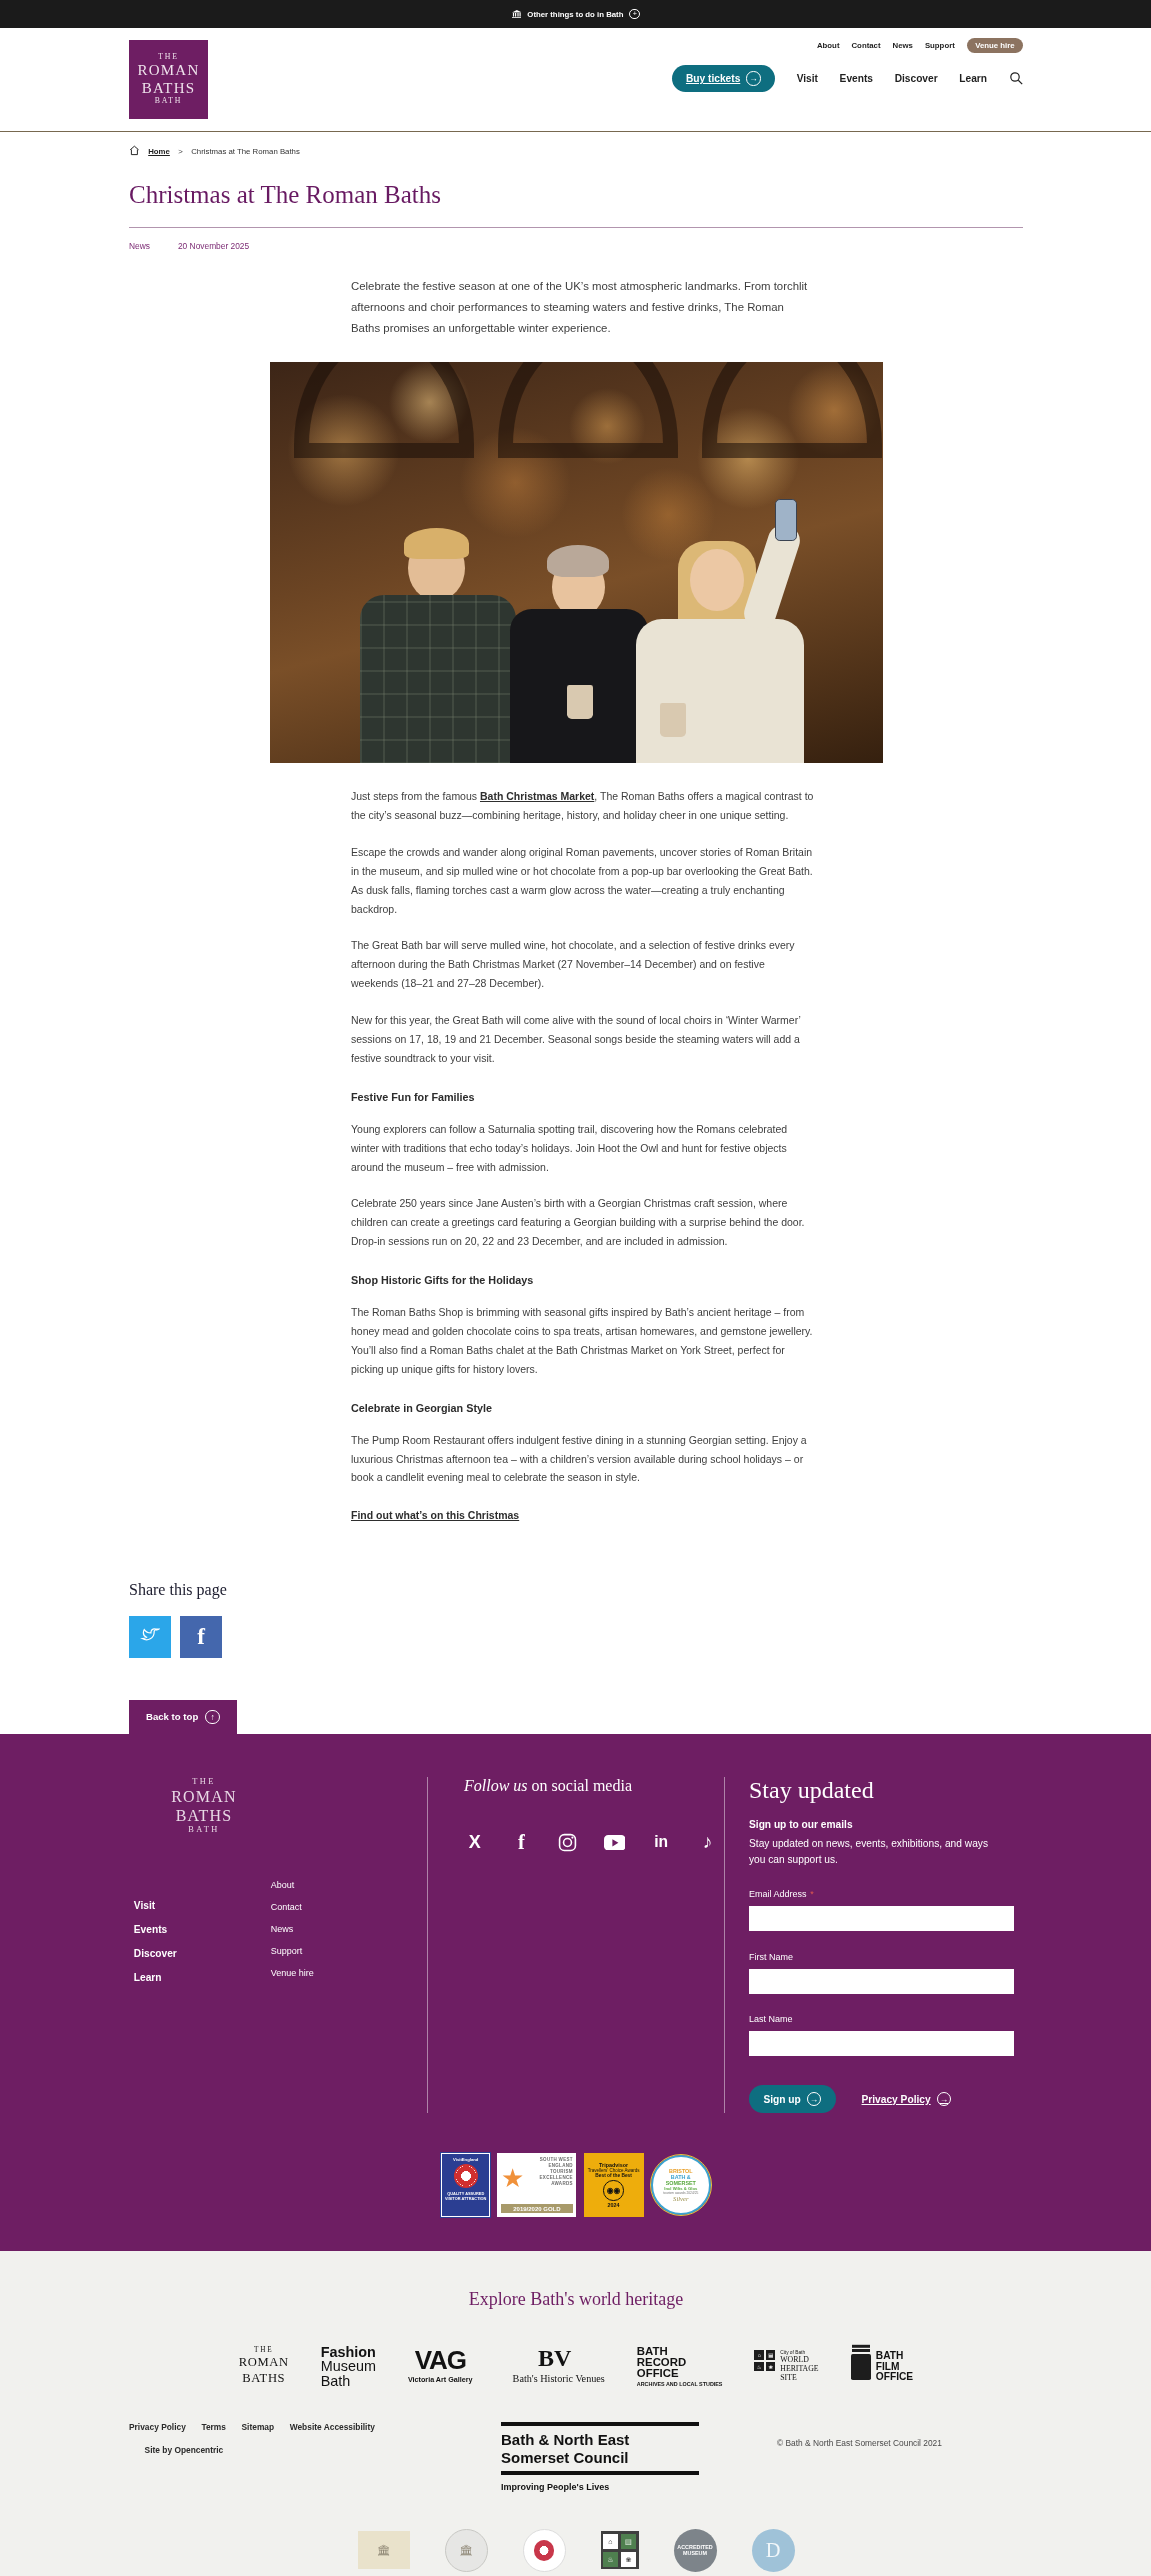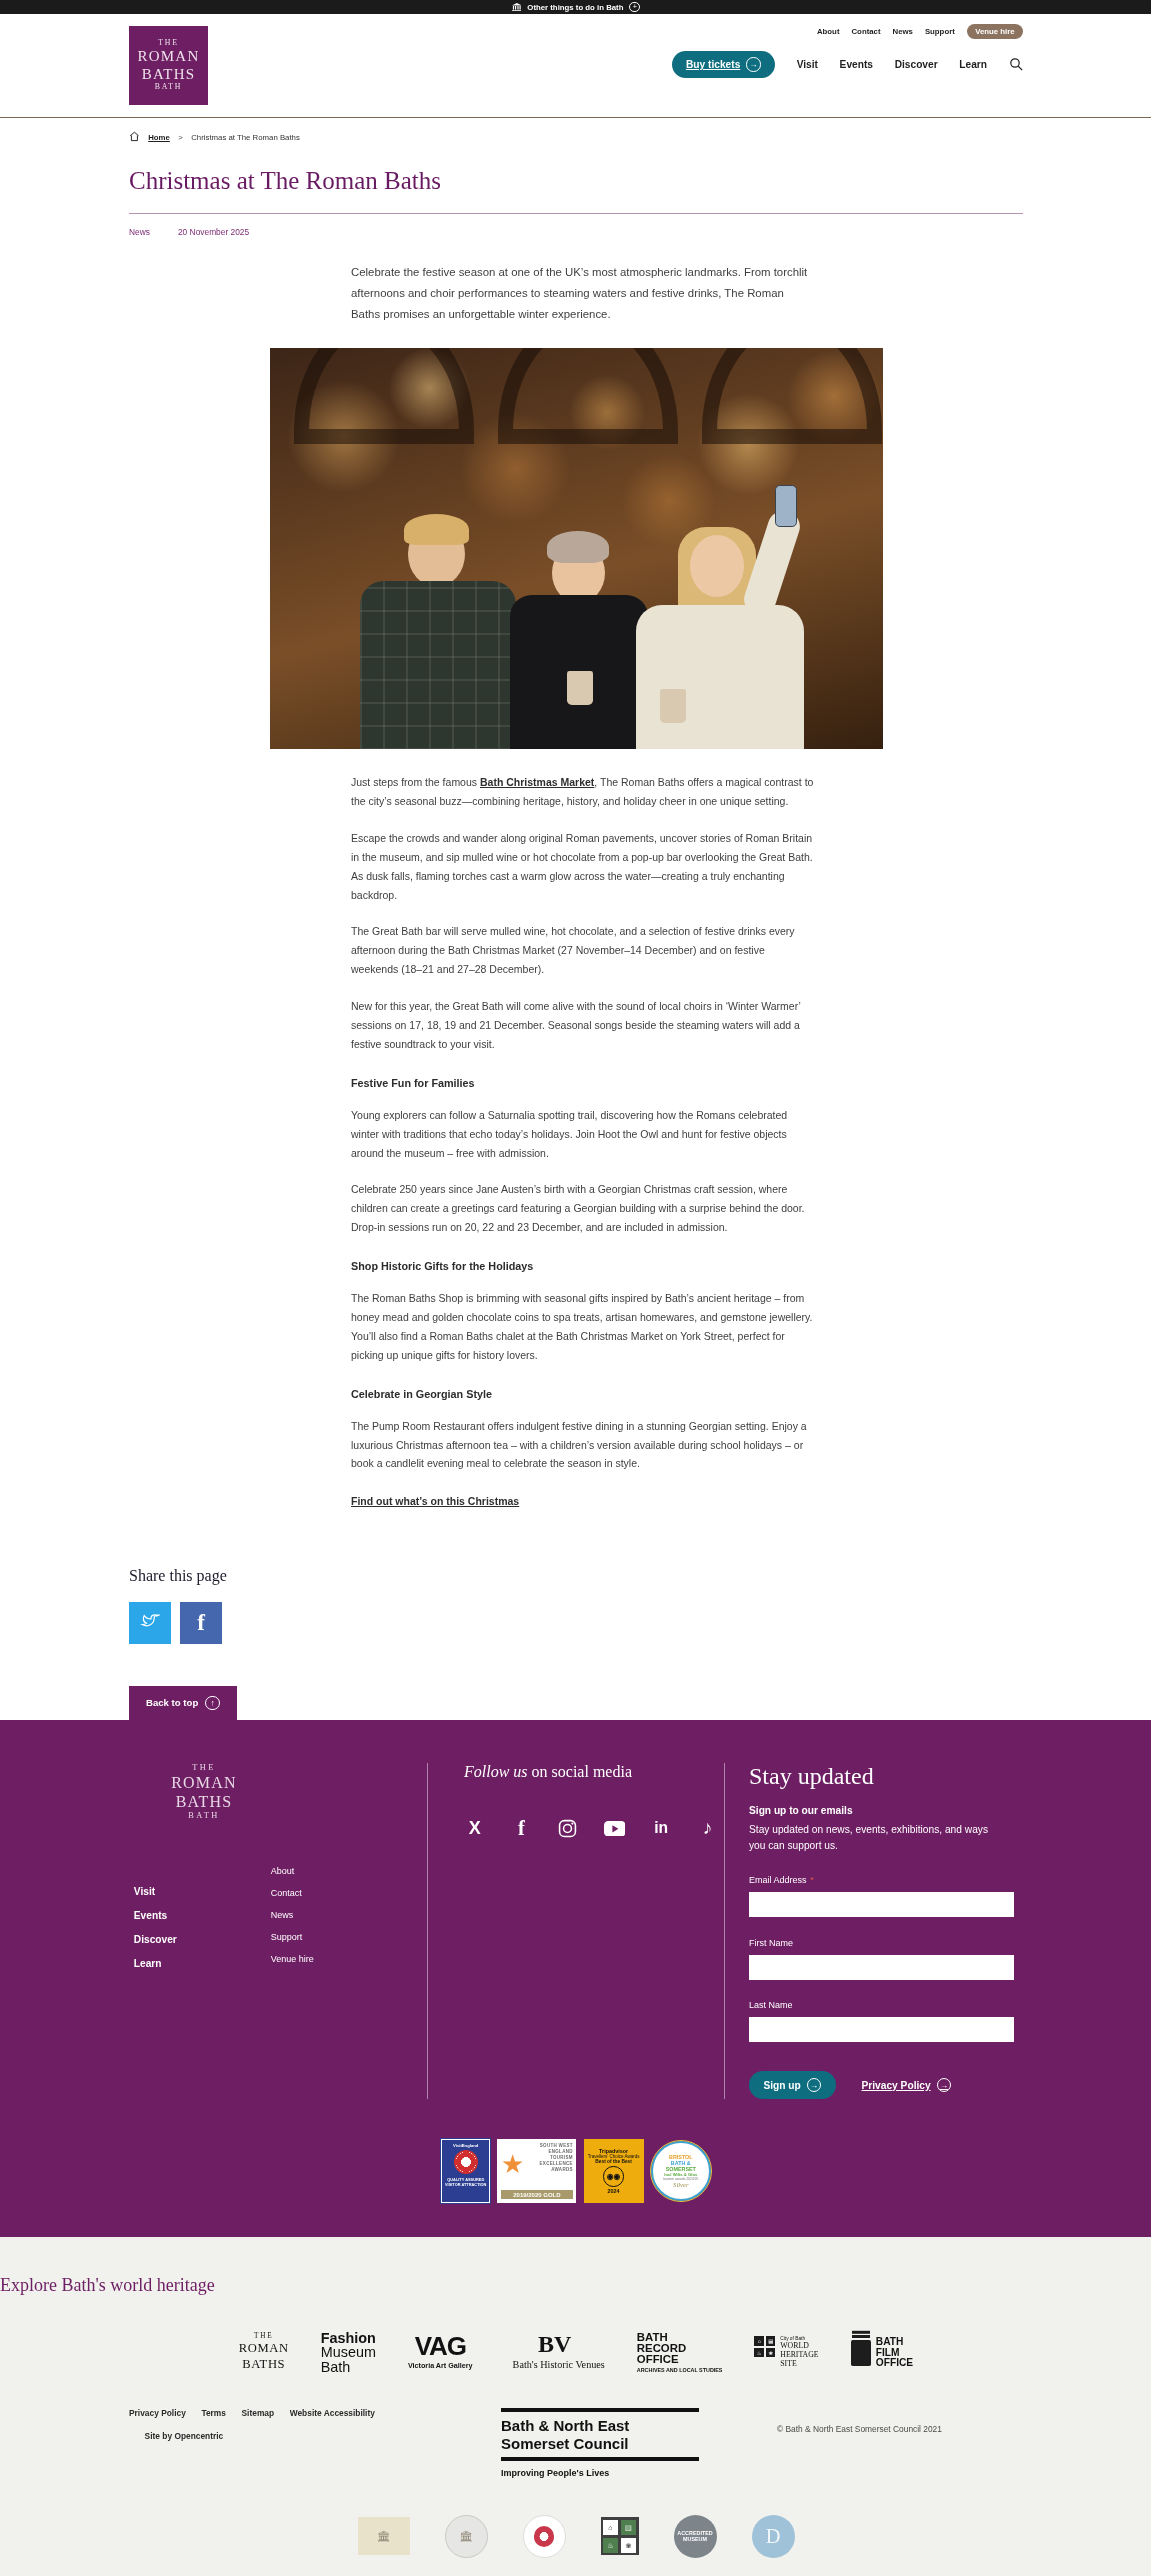--- a/index.html
+++ b/index.html
@@ -6,21 +6,21 @@
   html,body { background:#fff; }
   body {
     width:1152px;
     font-family:"Liberation Sans", sans-serif;
     color:#3e3e3e;
   }
   .container { width:894px; margin:0 auto; position:relative; }
 
   
   .topbar {
-    height:14px; background:#1b1b1b; color:#fff;
+    height:28px; background:#1b1b1b; color:#fff;
     display:flex; align-items:center; justify-content:center; gap:6px;
     font-size:7.8px; font-weight:700;
   }
   .topbar svg { display:block; }
   .circle-plus {
     width:10.8px; height:10.8px; border:0.9px solid #fff; border-radius:50%;
     display:inline-flex; align-items:center; justify-content:center;
     font-size:7.2px; font-weight:400; line-height:1;
   }
 
@@ -165,21 +165,21 @@
   .award-bbs { width:60px; height:60px; border-radius:50%; background:#fff; border:2.4px solid #3ba3d0; outline:1.8px solid #e8c33a; display:flex; flex-direction:column; align-items:center; justify-content:center; text-align:center; }
   .award-bbs .b1 { color:#e8a02a; font-size:5.4px; font-weight:700; }
   .award-bbs .b2 { color:#3ba3d0; font-size:5.4px; font-weight:700; }
   .award-bbs .b3 { color:#58a83c; font-size:5.4px; font-weight:700; }
   .award-bbs .b4 { color:#58a83c; font-size:4.2px; font-weight:700; }
   .award-bbs .b5 { color:#777; font-size:3.3px; }
   .award-bbs .b6 { color:#9a8f4a; font-size:6.6px; font-family:"Liberation Serif", serif; font-style:italic; }
 
   
   .heritage { background:#f1f1ee; padding:38px 0 0; }
-  .heritage-title { font-family:"Liberation Serif", serif; color:#6e1e63; font-size:18px; font-weight:400; text-align:left; }
+  .heritage-title { font-family:"Liberation Serif", serif; color:#6e1e63; font-size:18px; font-weight:400; text-align:center; }
   .partners { display:flex; justify-content:center; align-items:center; gap:32px; margin-top:35px; color:#121212; }
   .partner { text-align:center; cursor:pointer; }
   .partner-rb { font-family:"Liberation Serif", serif; line-height:1.25; }
   .partner-rb .s { font-size:7.2px; letter-spacing:1.8px; }
   .partner-rb .m { font-size:12.6px; letter-spacing:0.6px; }
   .partner-fashion { text-align:left; line-height:1.0; font-size:14.4px; }
   .partner-fashion .b { font-weight:800; }
   .partner-vag .mark { font-size:26px; font-weight:800; letter-spacing:-1.2px; line-height:.9; }
   .partner-vag .sub { font-size:7.2px; font-weight:700; margin-top:2.4px; }
   .partner-bhv .mark { font-family:"Liberation Serif", serif; font-size:24px; font-weight:700; line-height:.9; }

